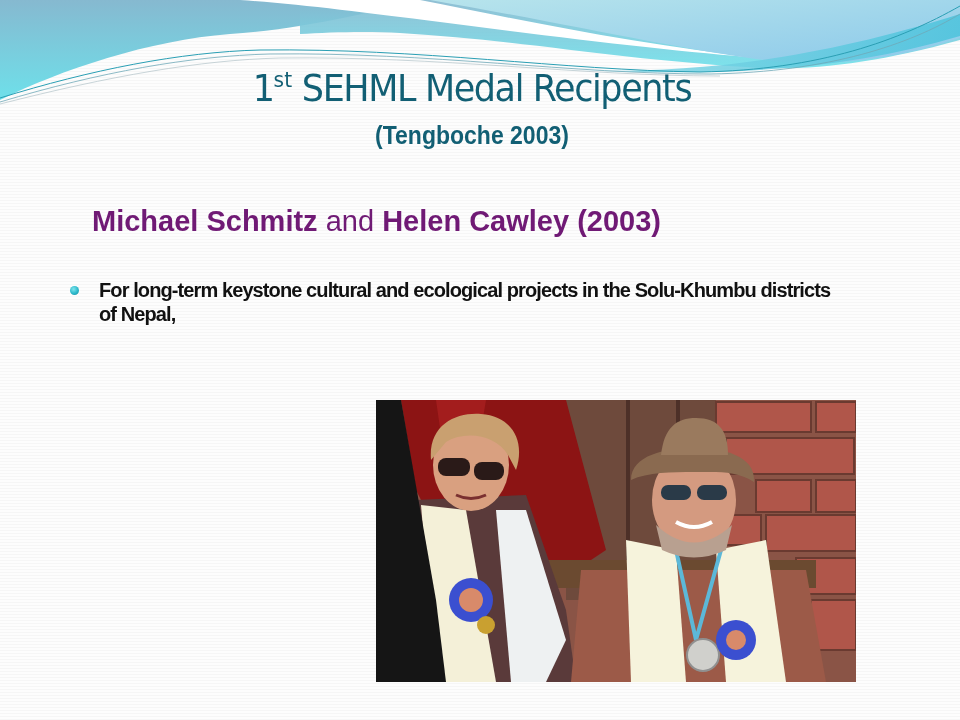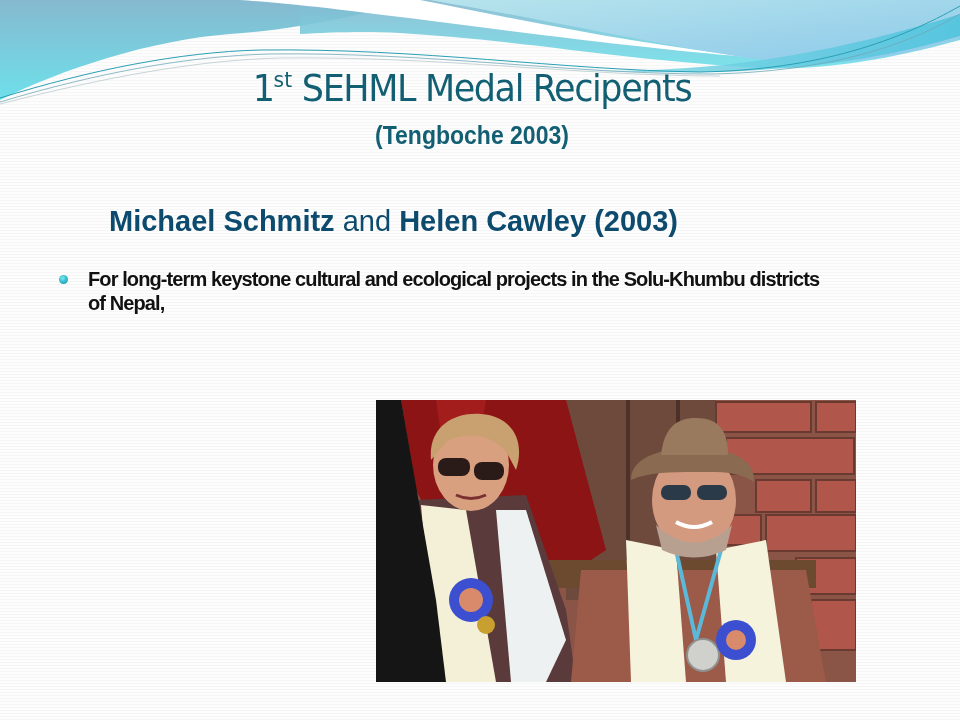--- a/index.html
+++ b/index.html
@@ -15,25 +15,25 @@
     font-family: "DejaVu Sans", sans-serif; font-size: 38px; color: #125f74;
     letter-spacing: -1.5px; line-height: 52px; transform: scaleX(0.92); transform-origin: 472px 0;
   }
   .title sup { font-size: 22px; vertical-align: 14px; line-height: 0; letter-spacing: 0; }
   .subtitle {
     position: absolute; left: 0; top: 118px; width: 944px; text-align: center;
     font-family: "Liberation Sans", sans-serif; font-weight: bold; font-size: 25px;
     color: #125f74; line-height: 34px; transform: scaleX(0.92); transform-origin: 472px 0;
   }
   .heading {
-    position: absolute; left: 109px; top: 201px; white-space: nowrap;
-    font-family: "Liberation Sans", sans-serif; font-size: 29px; color: #0c4a6e; line-height: 40px;
+    position: absolute; left: 92px; top: 201px; white-space: nowrap;
+    font-family: "Liberation Sans", sans-serif; font-size: 29px; color: #701a75; line-height: 40px;
   }
   .heading .bold { font-weight: bold; }
-  .bullets { position: absolute; left: 56px; top: 266px; width: 780px; margin: 1px; padding: 0; list-style: none; }
+  .bullets { position: absolute; left: 56px; top: 266px; width: 780px; margin: 12px; padding: 0; list-style: none; }
   .bullets li {
     position: relative; padding-left: 31px; margin-bottom: 4px;
     font-family: "Liberation Sans", sans-serif; font-weight: bold; font-size: 20px;
     line-height: 24px; color: #111; letter-spacing: -0.9px;
   }
   .bullet-dot {
     position: absolute; left: 2px; top: 8px; width: 9px; height: 9px; border-radius: 50%;
     background: radial-gradient(circle at 40% 35%, #7fe6ee 0%, #2bb7c9 55%, #168a9c 100%);
   }
   .photo {

